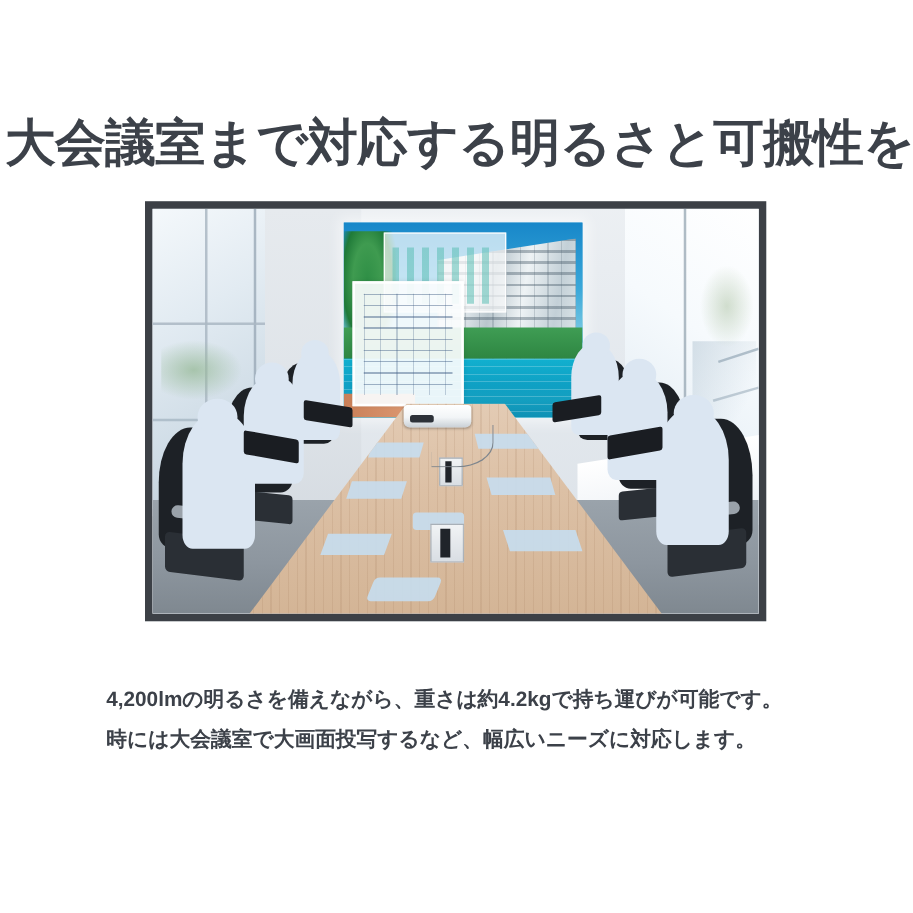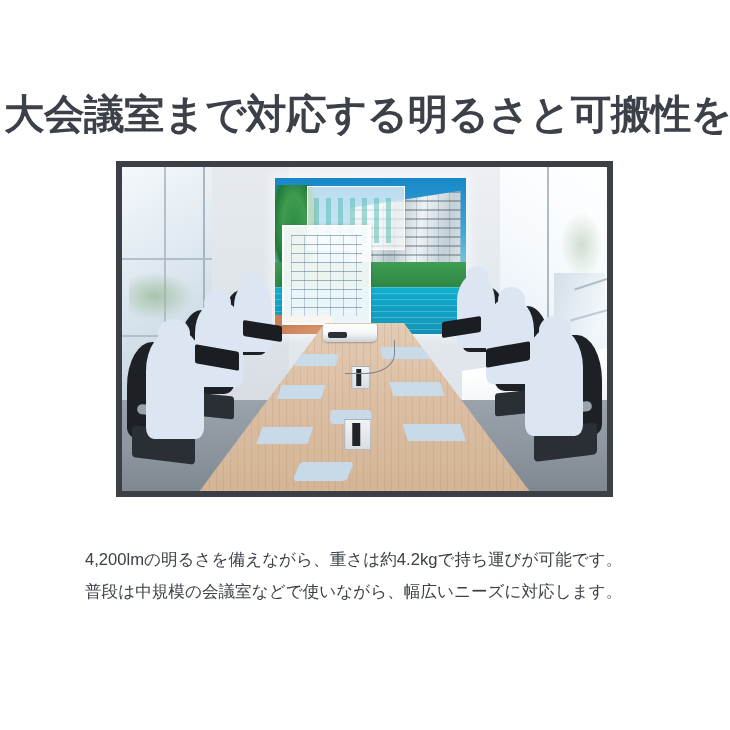--- a/index.html
+++ b/index.html
@@ -315,21 +315,21 @@
   .body-copy {
     position: absolute;
     left: 85px;
     top: 544px;
     width: 600px;
     color: #3c4149;
     font-size: 16.6px;
     font-weight: 500;
     line-height: 32px;
   }
-  .body-copy div { white-space: nowrap; }
+  .body-copy div { white-space: nowrap; font-weight: bold; }
 </style>
 </head>
 <body>
 
 <div class="page">
 
   <h1 class="headline">大会議室まで対応する明るさと可搬性を両立</h1>
 
   <figure class="photo-frame" style="margin:0;">
     <div class="photo">
@@ -437,16 +437,16 @@
       <div class="projector">
         <div class="lens"></div>
       </div>
       <div class="projector-cable"></div>
 
     </div>
   </figure>
 
   <div class="body-copy">
     <div>4,200lmの明るさを備えながら、重さは約4.2kgで持ち運びが可能です。</div>
-    <div>普段は中規模の会議室などで使いながら、幅広いニーズに対応します。</div>
+    <div>時には大会議室で大画面投写するなど、幅広いニーズに対応します。</div>
   </div>
 
 </div>
 
 </body></html>

